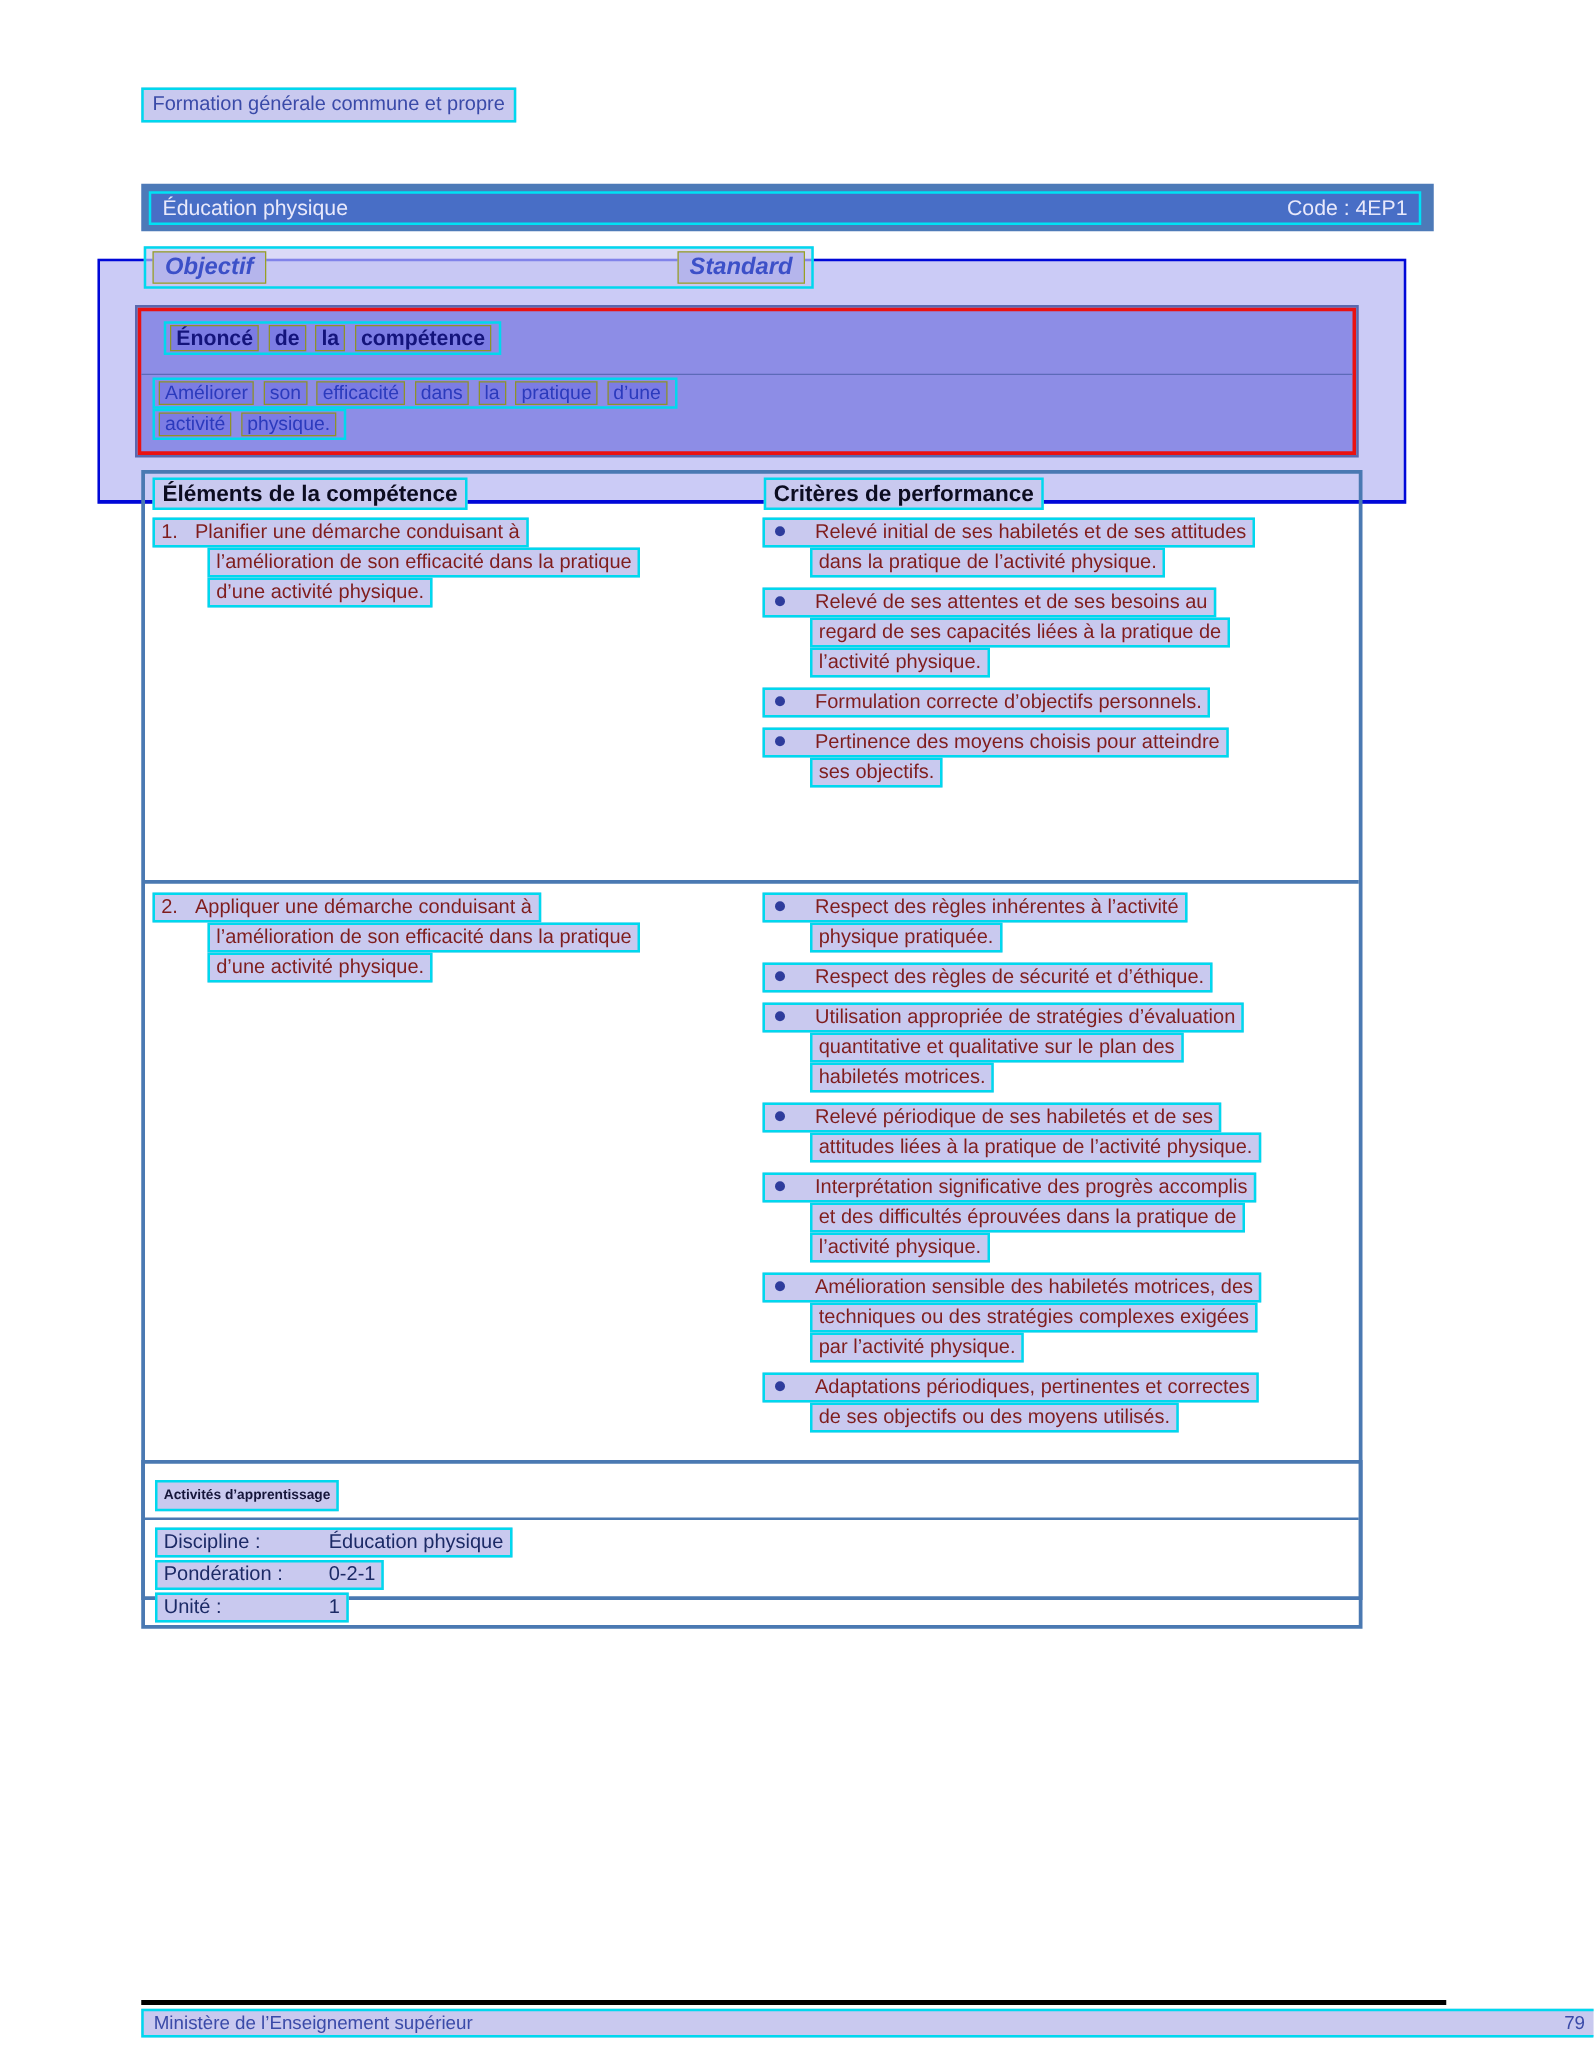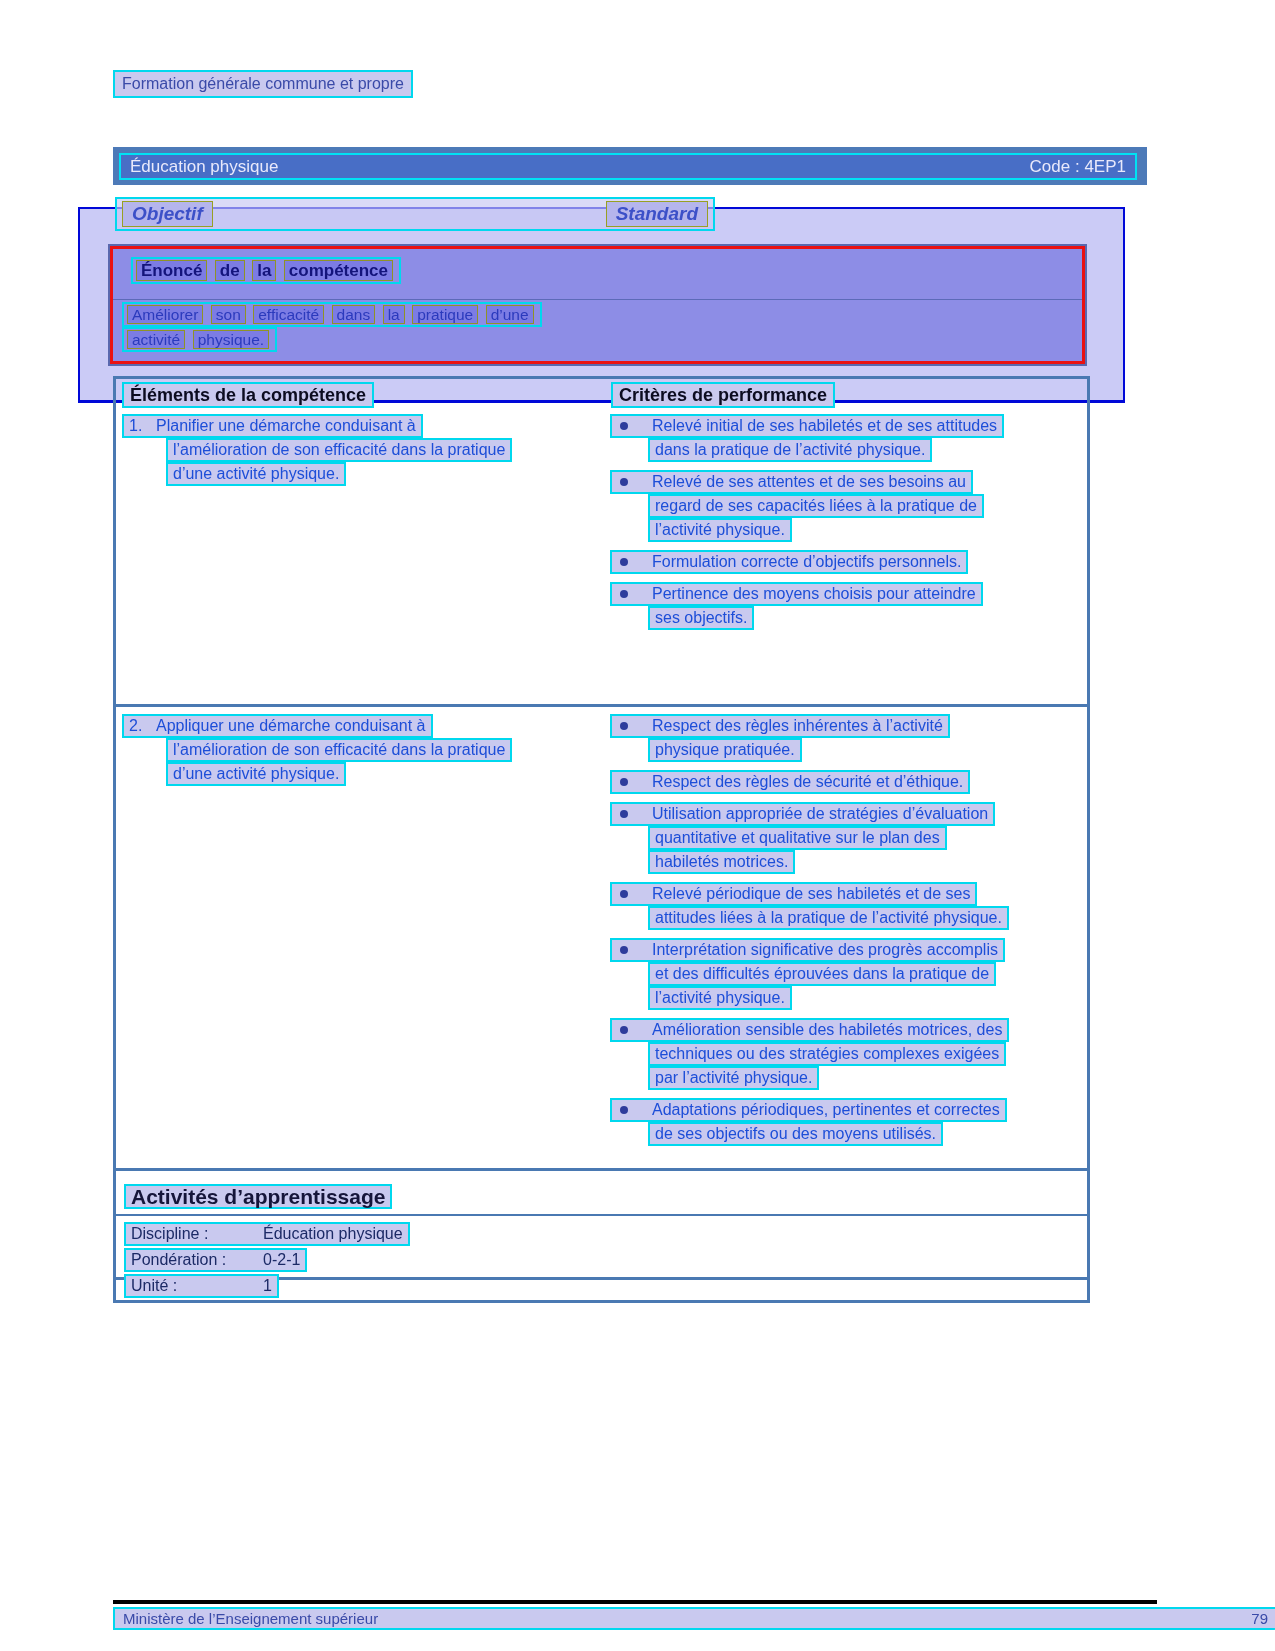--- a/index.html
+++ b/index.html
@@ -5,21 +5,21 @@
   * { margin:0; padding:0; box-sizing:border-box; }
   html,body { background:#ffffff; }
   .page {
     position:relative; width:1275px; height:1651px; background:#ffffff;
     font-family:"Liberation Sans", sans-serif; overflow:hidden;border-radius:23px;
   }
   
   .hl {
     display:block; width:max-content;
     background:#c9c9ef; border:2px solid #00d8ee;
-    padding:2px 5px; font-size:16px; line-height:16px; color:#1d4ed8;
+    padding:2px 5px; font-size:16px; line-height:16px; color:#7f1d1d;
     white-space:nowrap;
   }
   
   .breadcrumb { position:absolute; left:113px; top:70px; }
   .breadcrumb .hl { color:#3a4aa8; padding:4px 7px; }
   
   .title-bar {
     position:absolute; left:113px; top:147px; width:1034px; height:38px;
     background:#4d7ab8;
   }
@@ -28,21 +28,21 @@
     display:flex; justify-content:space-between; align-items:center;
     background:rgba(70,100,210,0.55); border:2px solid #00e2f4;
     padding:0 9px; color:#e9e9fb; font-size:17px;
   }
   
   .objectif-box {
     position:absolute; left:78px; top:207px; width:1047px; height:196px;
     background:#cbcbf6; border:2px solid #0008d8; border-bottom-width:3px;
   }
   .os-line {
-    position:absolute; left:35px; top:-12px; width:600px;
+    position:absolute; left:35px; top:-12px; width:536px;
     display:flex; justify-content:space-between; align-items:center;
     border:2px solid #00d8ee; background:rgba(198,198,242,0.65); padding:2px 5px;text-align:center;
   }
   .os-word {
     display:inline-block; font-size:19px; font-weight:bold; font-style:italic;
     color:#3c50c8; background:#b5b5ec; border:1px solid #98a022; padding:1px 9px;
   }
   
   .enonce-box {
     position:absolute; left:30px; top:37px; width:975px; height:118px;
@@ -81,21 +81,21 @@
   .dot {
     display:inline-block; width:8px; height:8px; border-radius:50%;
     background:#2e3c9c; margin:0 24px 1px 3px;
   }
   
   .activities-box {
     position:absolute; left:113px; top:1168px; width:977px; height:135px;
     border:3px solid #4a79b2;
   }
   .act-title-row { height:45px; padding:13px 0 0 8px; border-bottom:2px solid #4a79b2; }
-  .act-title-row .hl { font-weight:bold; color:#15153a; font-size:21px; line-height:17px; }
+  .act-title-row .hl { font-weight:bold; color:#15153a; font-size:11px; line-height:17px; }
   .act-rows { padding:6px 0 0 8px; }
   .act-rows .hl { margin-bottom:2px; color:#1c2a66; }
   .alabel { display:inline-block; width:132px; }
   
   .footer-rule { position:absolute; left:113px; top:1600px; width:1044px; height:4px; background:#000000; }
   .footer-box {
     position:absolute; left:113px; top:1607px; width:1165px;
     display:flex; justify-content:space-between; align-items:center;
     background:#c9c9ef; border:2px solid #00d8ee; padding:2px 8px;
     color:#3a4aa8; font-size:15px; line-height:15px;

